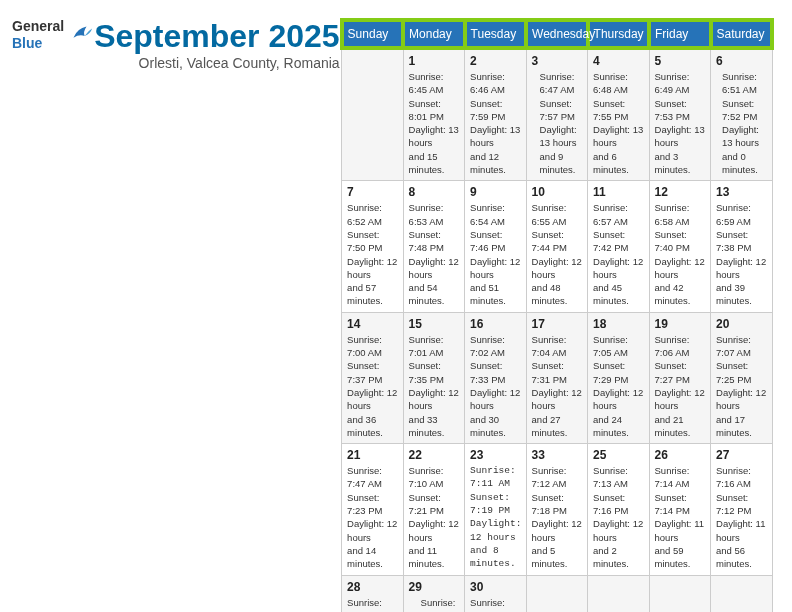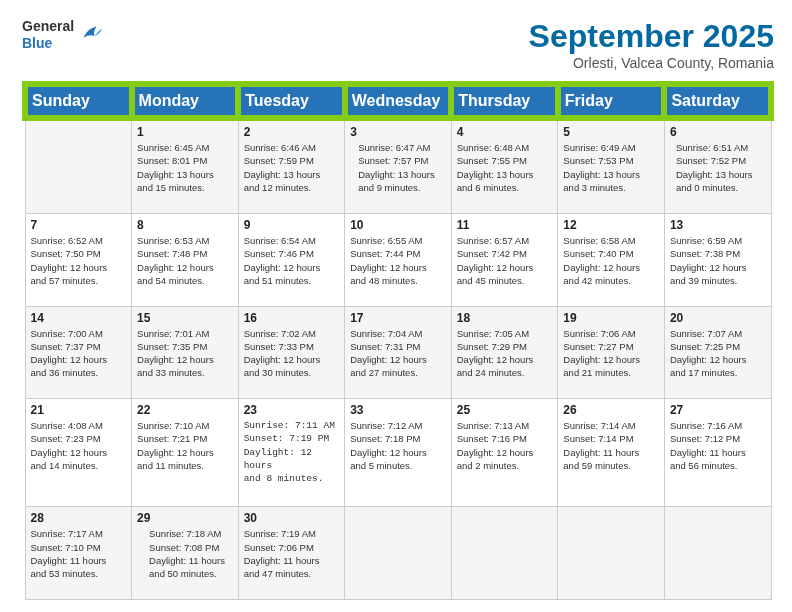--- a/index.html
+++ b/index.html
@@ -6,23 +6,23 @@
     body {
       width: 792px;
       height: 612px;
       font-family: Arial, sans-serif;
       background: #fff;
       overflow: hidden;
     }
     .page {
       width: 792px;
       height: 612px;
-      padding: 18px 18px 12px 22px;
+      padding: 18px 18px 12px 12px;
       display: flex;
-      flex-direction: column;
+      flex-direction: row;
     }
     .header {
       display: flex;
       justify-content: space-between;
       align-items: flex-start;
       margin-bottom: 10px;
     }
     .logo {
       display: flex;
       align-items: center;
@@ -56,24 +56,24 @@
     .calendar {
       flex: 1;
       border: 1px solid #ccc;
       border-collapse: collapse;
       width: 100%;
       table-layout: fixed;
     }
     .calendar th {
       background: #2673b8;
       color: #fff;
-      font-size: 16px;
-      font-weight: bold;
+      font-size: 12px;
+      font-weight: normal;
       padding: 5px 4px;
-      border: 6px solid #84cc16;
+      border: 4px solid #84cc16;
       text-align: left;
     }
     .calendar td {
       border: 1px solid #ccc;
       vertical-align: top;
       padding: 4px 5px;
       font-size: 10px;
       color: #333;
       width: calc(100% / 7);
     }
@@ -278,21 +278,21 @@
             <span class="day-number">20</span>
             <div class="day-info" style="white-space: pre-line;">Sunrise: 7:07 AM
 Sunset: 7:25 PM
 Daylight: 12 hours
 and 17 minutes.</div>
           </td>
         </tr>
         <tr class="row-white">
           <td>
             <span class="day-number">21</span>
-            <div class="day-info" style="white-space: pre-line;">Sunrise: 4:08 AM
+            <div class="day-info" style="white-space: pre-line;">Sunrise: 7:47 AM
 Sunset: 7:23 PM
 Daylight: 12 hours
 and 14 minutes.</div>
           </td>
           <td>
             <span class="day-number">22</span>
             <div class="day-info" style="white-space: pre-line;">Sunrise: 7:10 AM
 Sunset: 7:21 PM
 Daylight: 12 hours
 and 11 minutes.</div>

